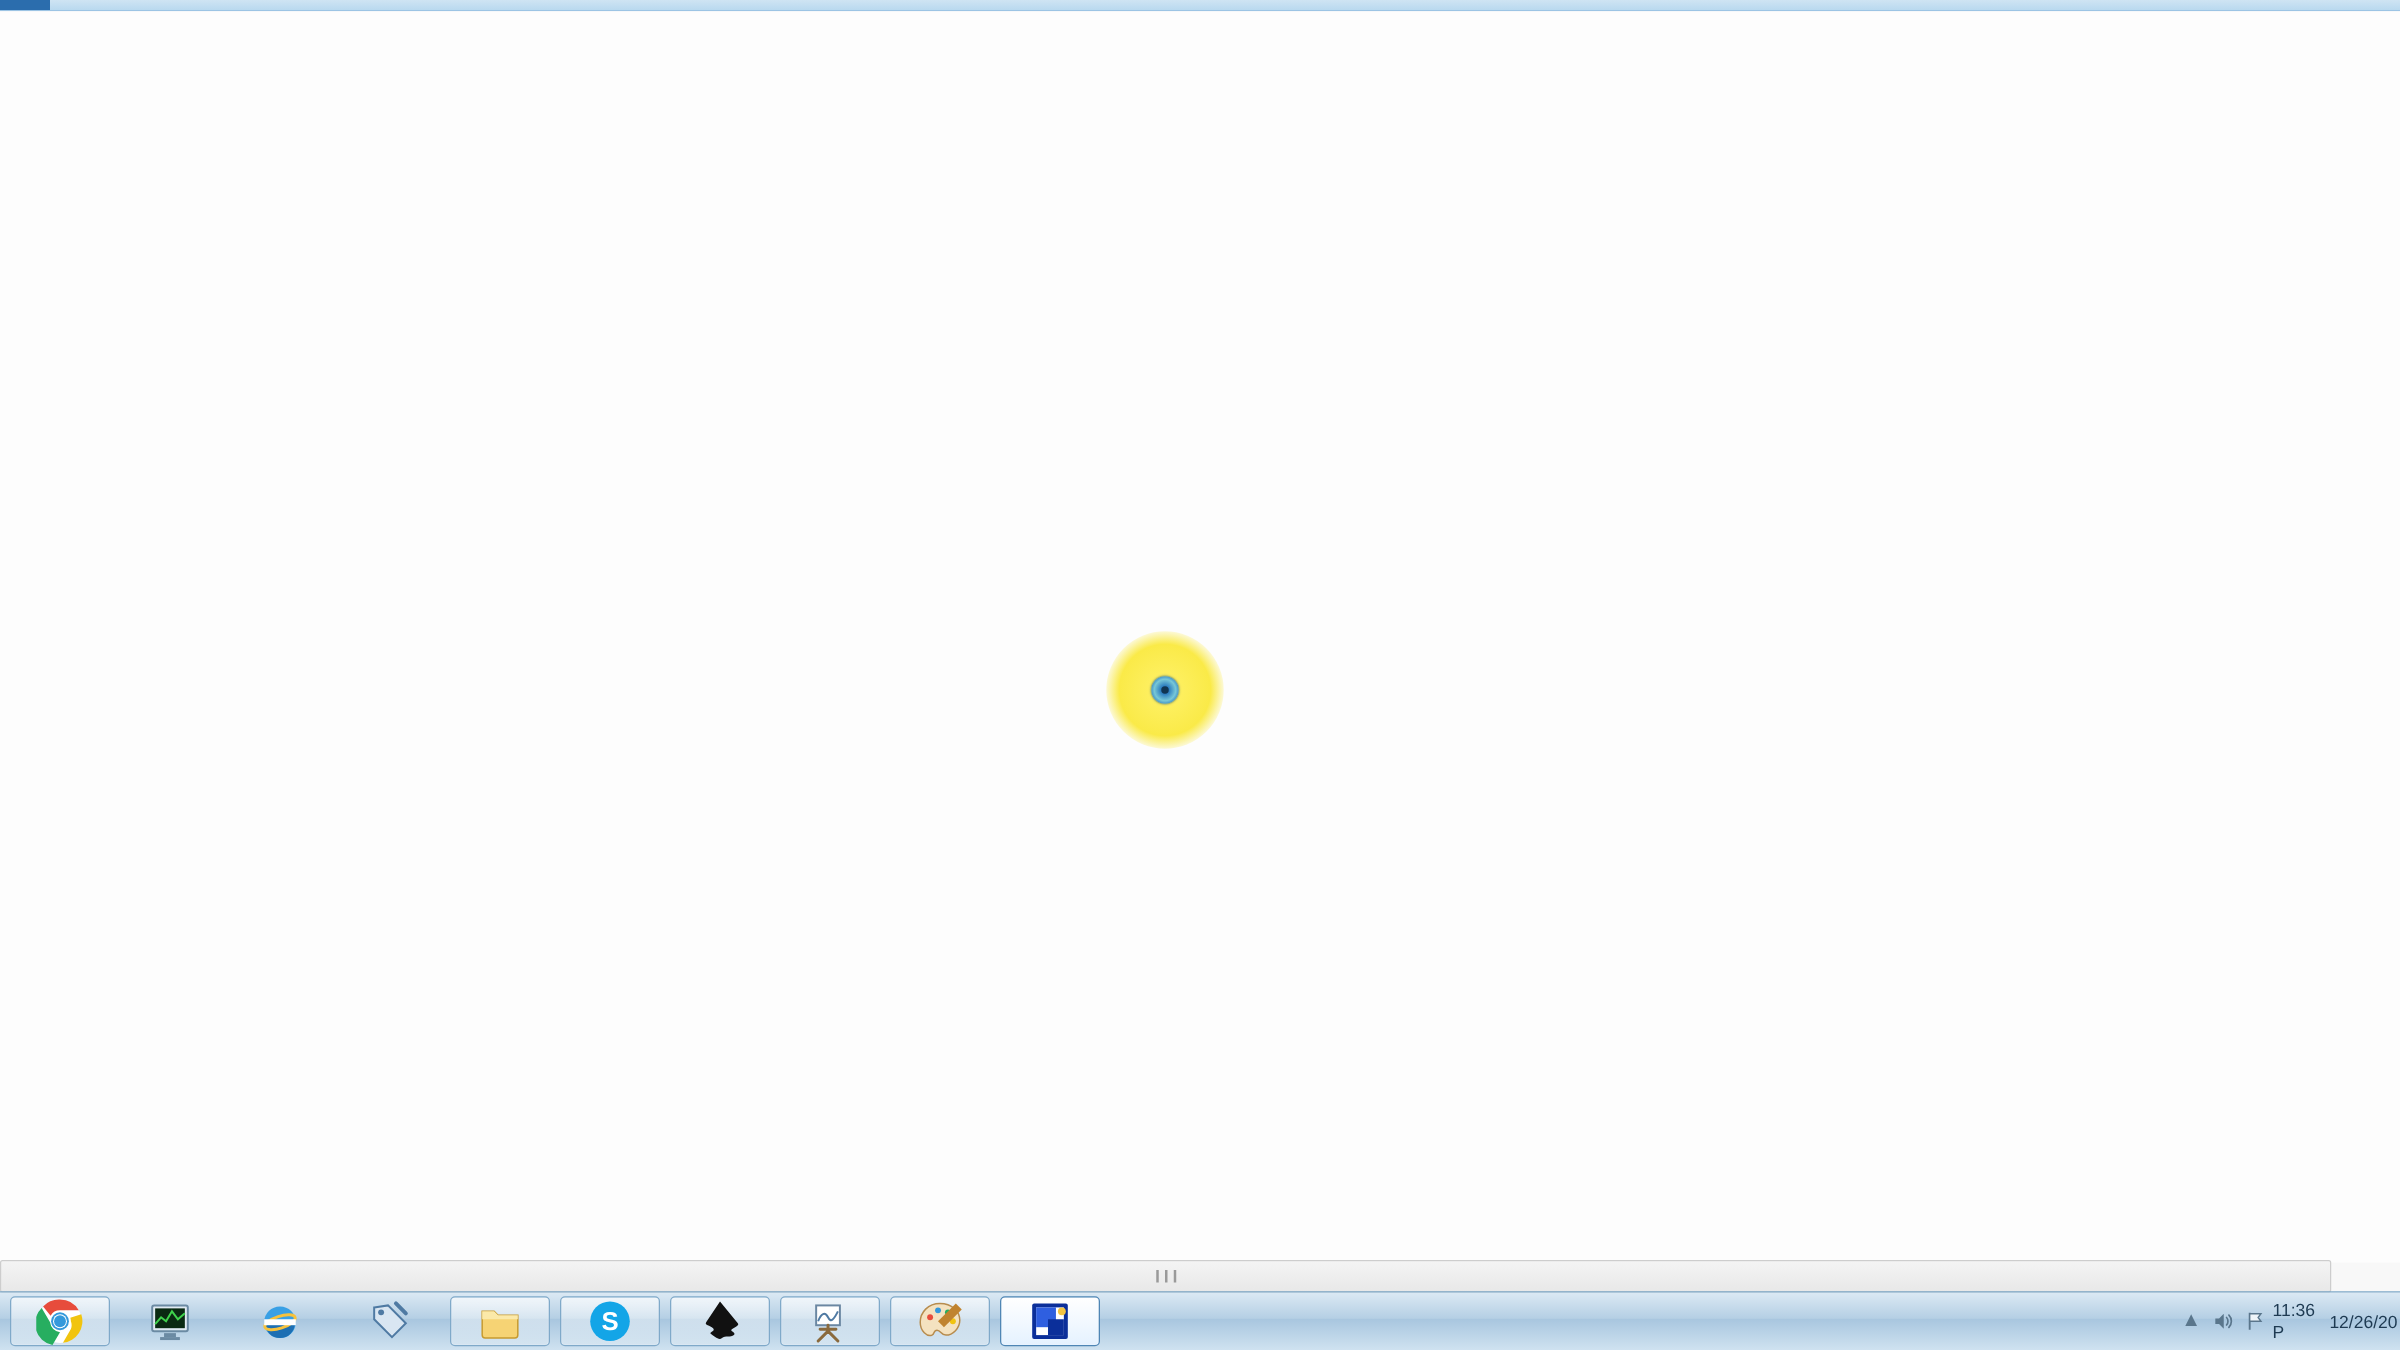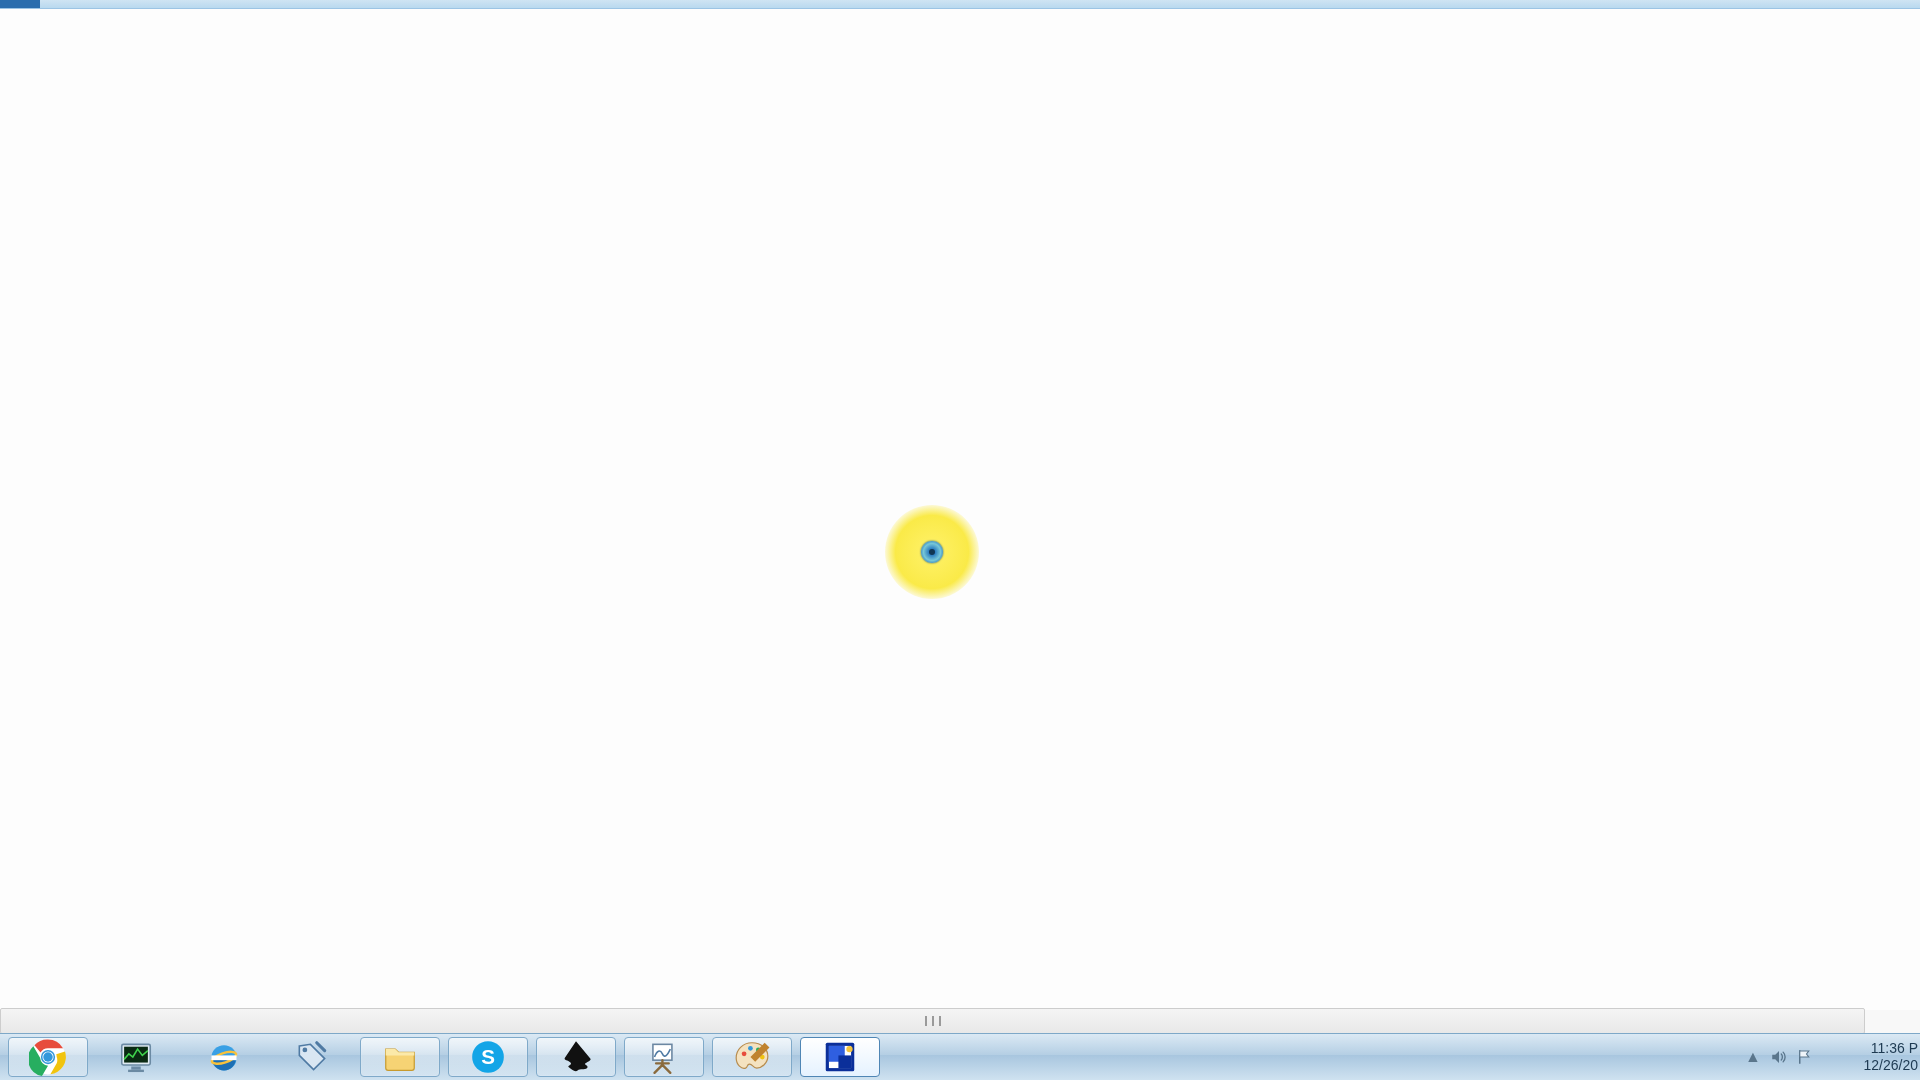--- a/index.html
+++ b/index.html
@@ -139,22 +139,22 @@
     width: 26px;
     height: 100%;
     display: flex;
     align-items: center;
     justify-content: center;
     color: #5a768c;
   }
   .clock {
     width: 100px;
     display: flex;
-    flex-direction: column;
-    align-items: flex-end;
+    flex-direction: row;
+    align-items: center;
     justify-content: center;
     font-size: 14px;
     color: #1e3a52;
     line-height: 1.2;
   }
 
   
   .task-item svg { width: 38px; height: 38px; }
   .tray-icon svg { width: 18px; height: 18px; }
 

